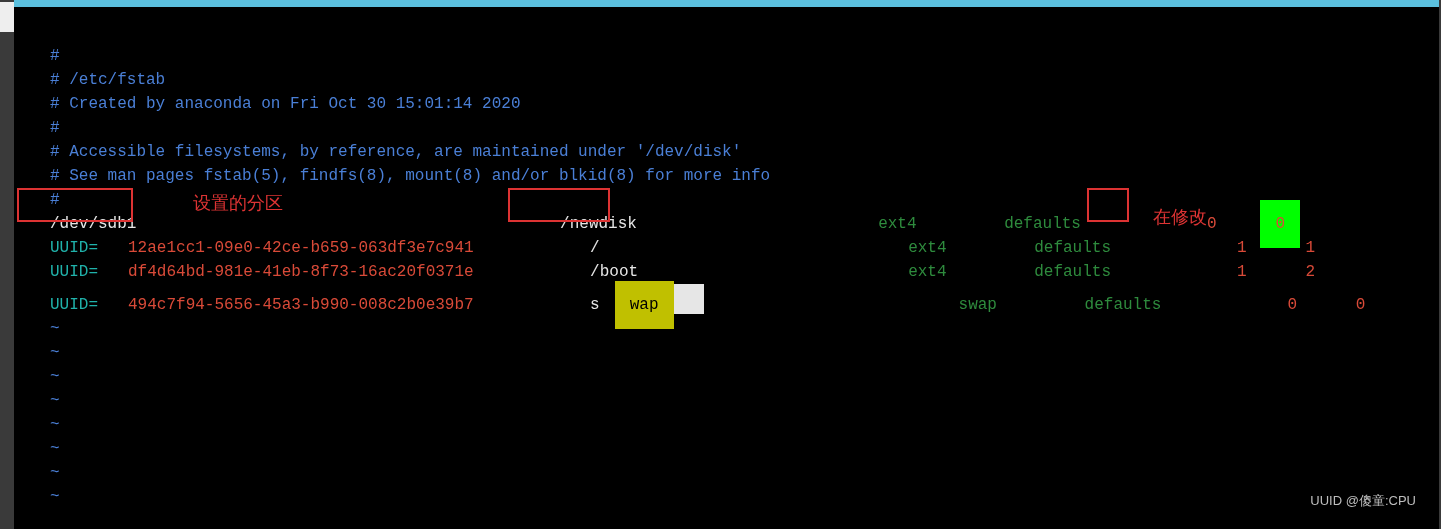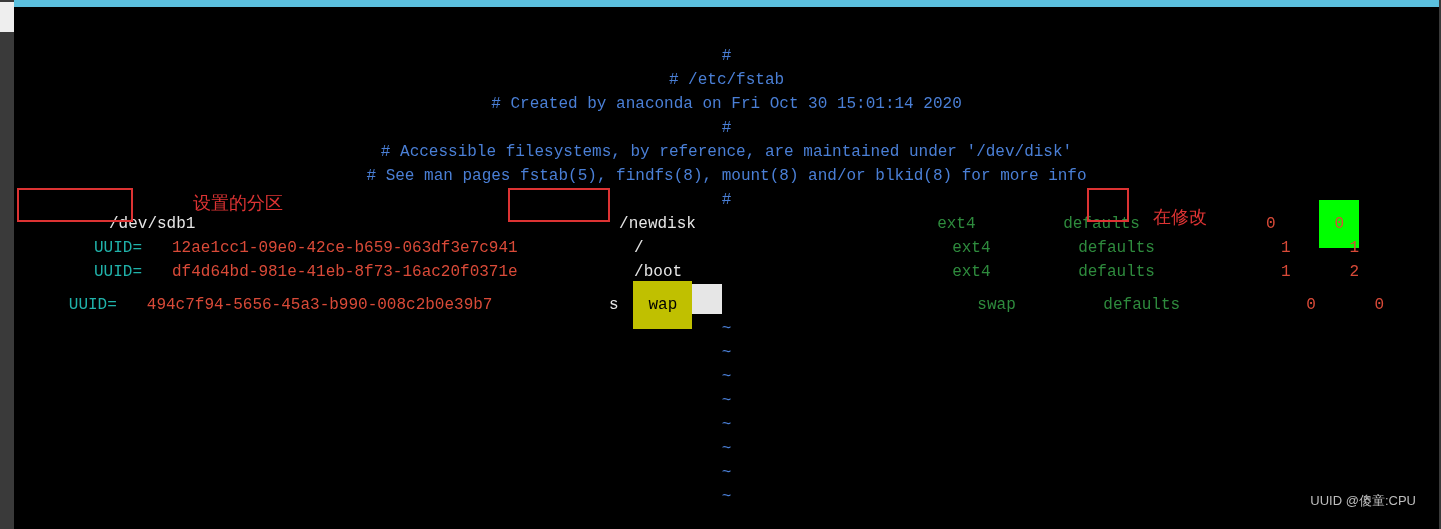--- a/index.html
+++ b/index.html
@@ -14,21 +14,20 @@
   }
   .window {
     position: absolute;
     left: 14px;
     top: 0;
     right: 2px;
     bottom: 0;
     background: #000;
     border-top: 7px solid #5bc0de;
     padding: 22px 6px 0 6px;
-    text-align: center;
   }
   .left-tab {
     position: absolute;
     left: 0;
     top: 2px;
     width: 14px;
     height: 20px;
     font-size: 10px;
     color: #666;
     background: #eee;

